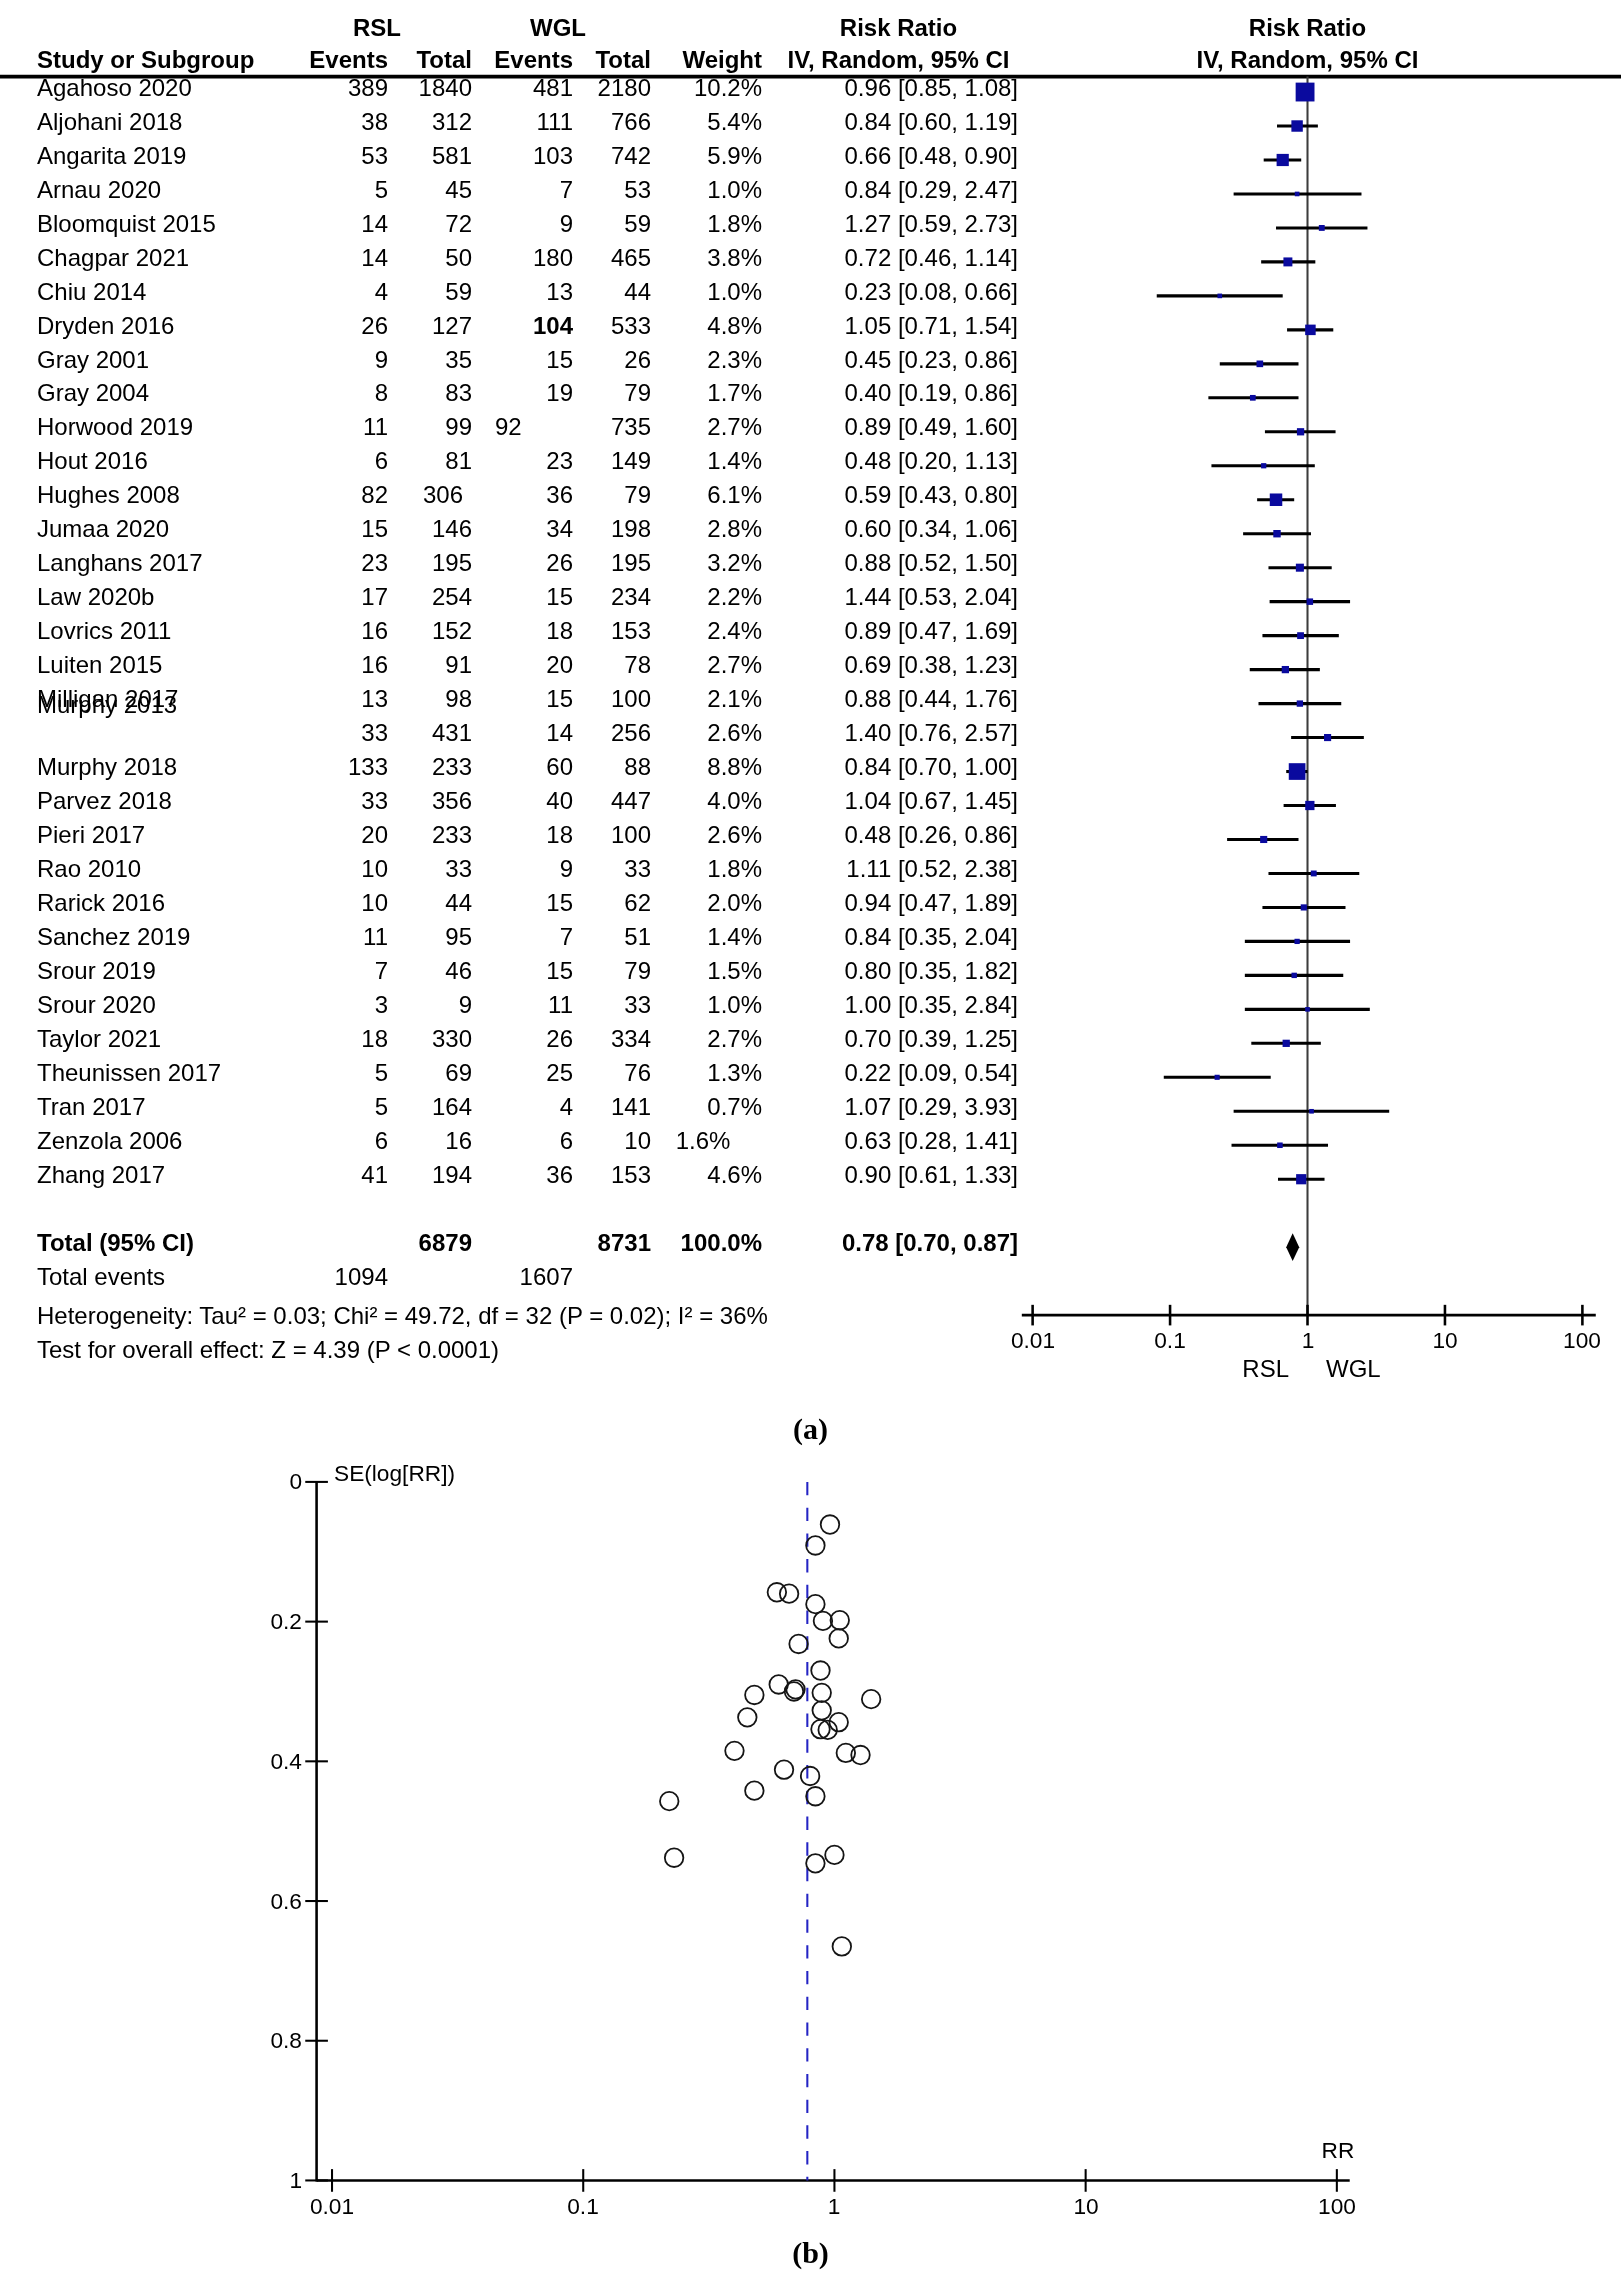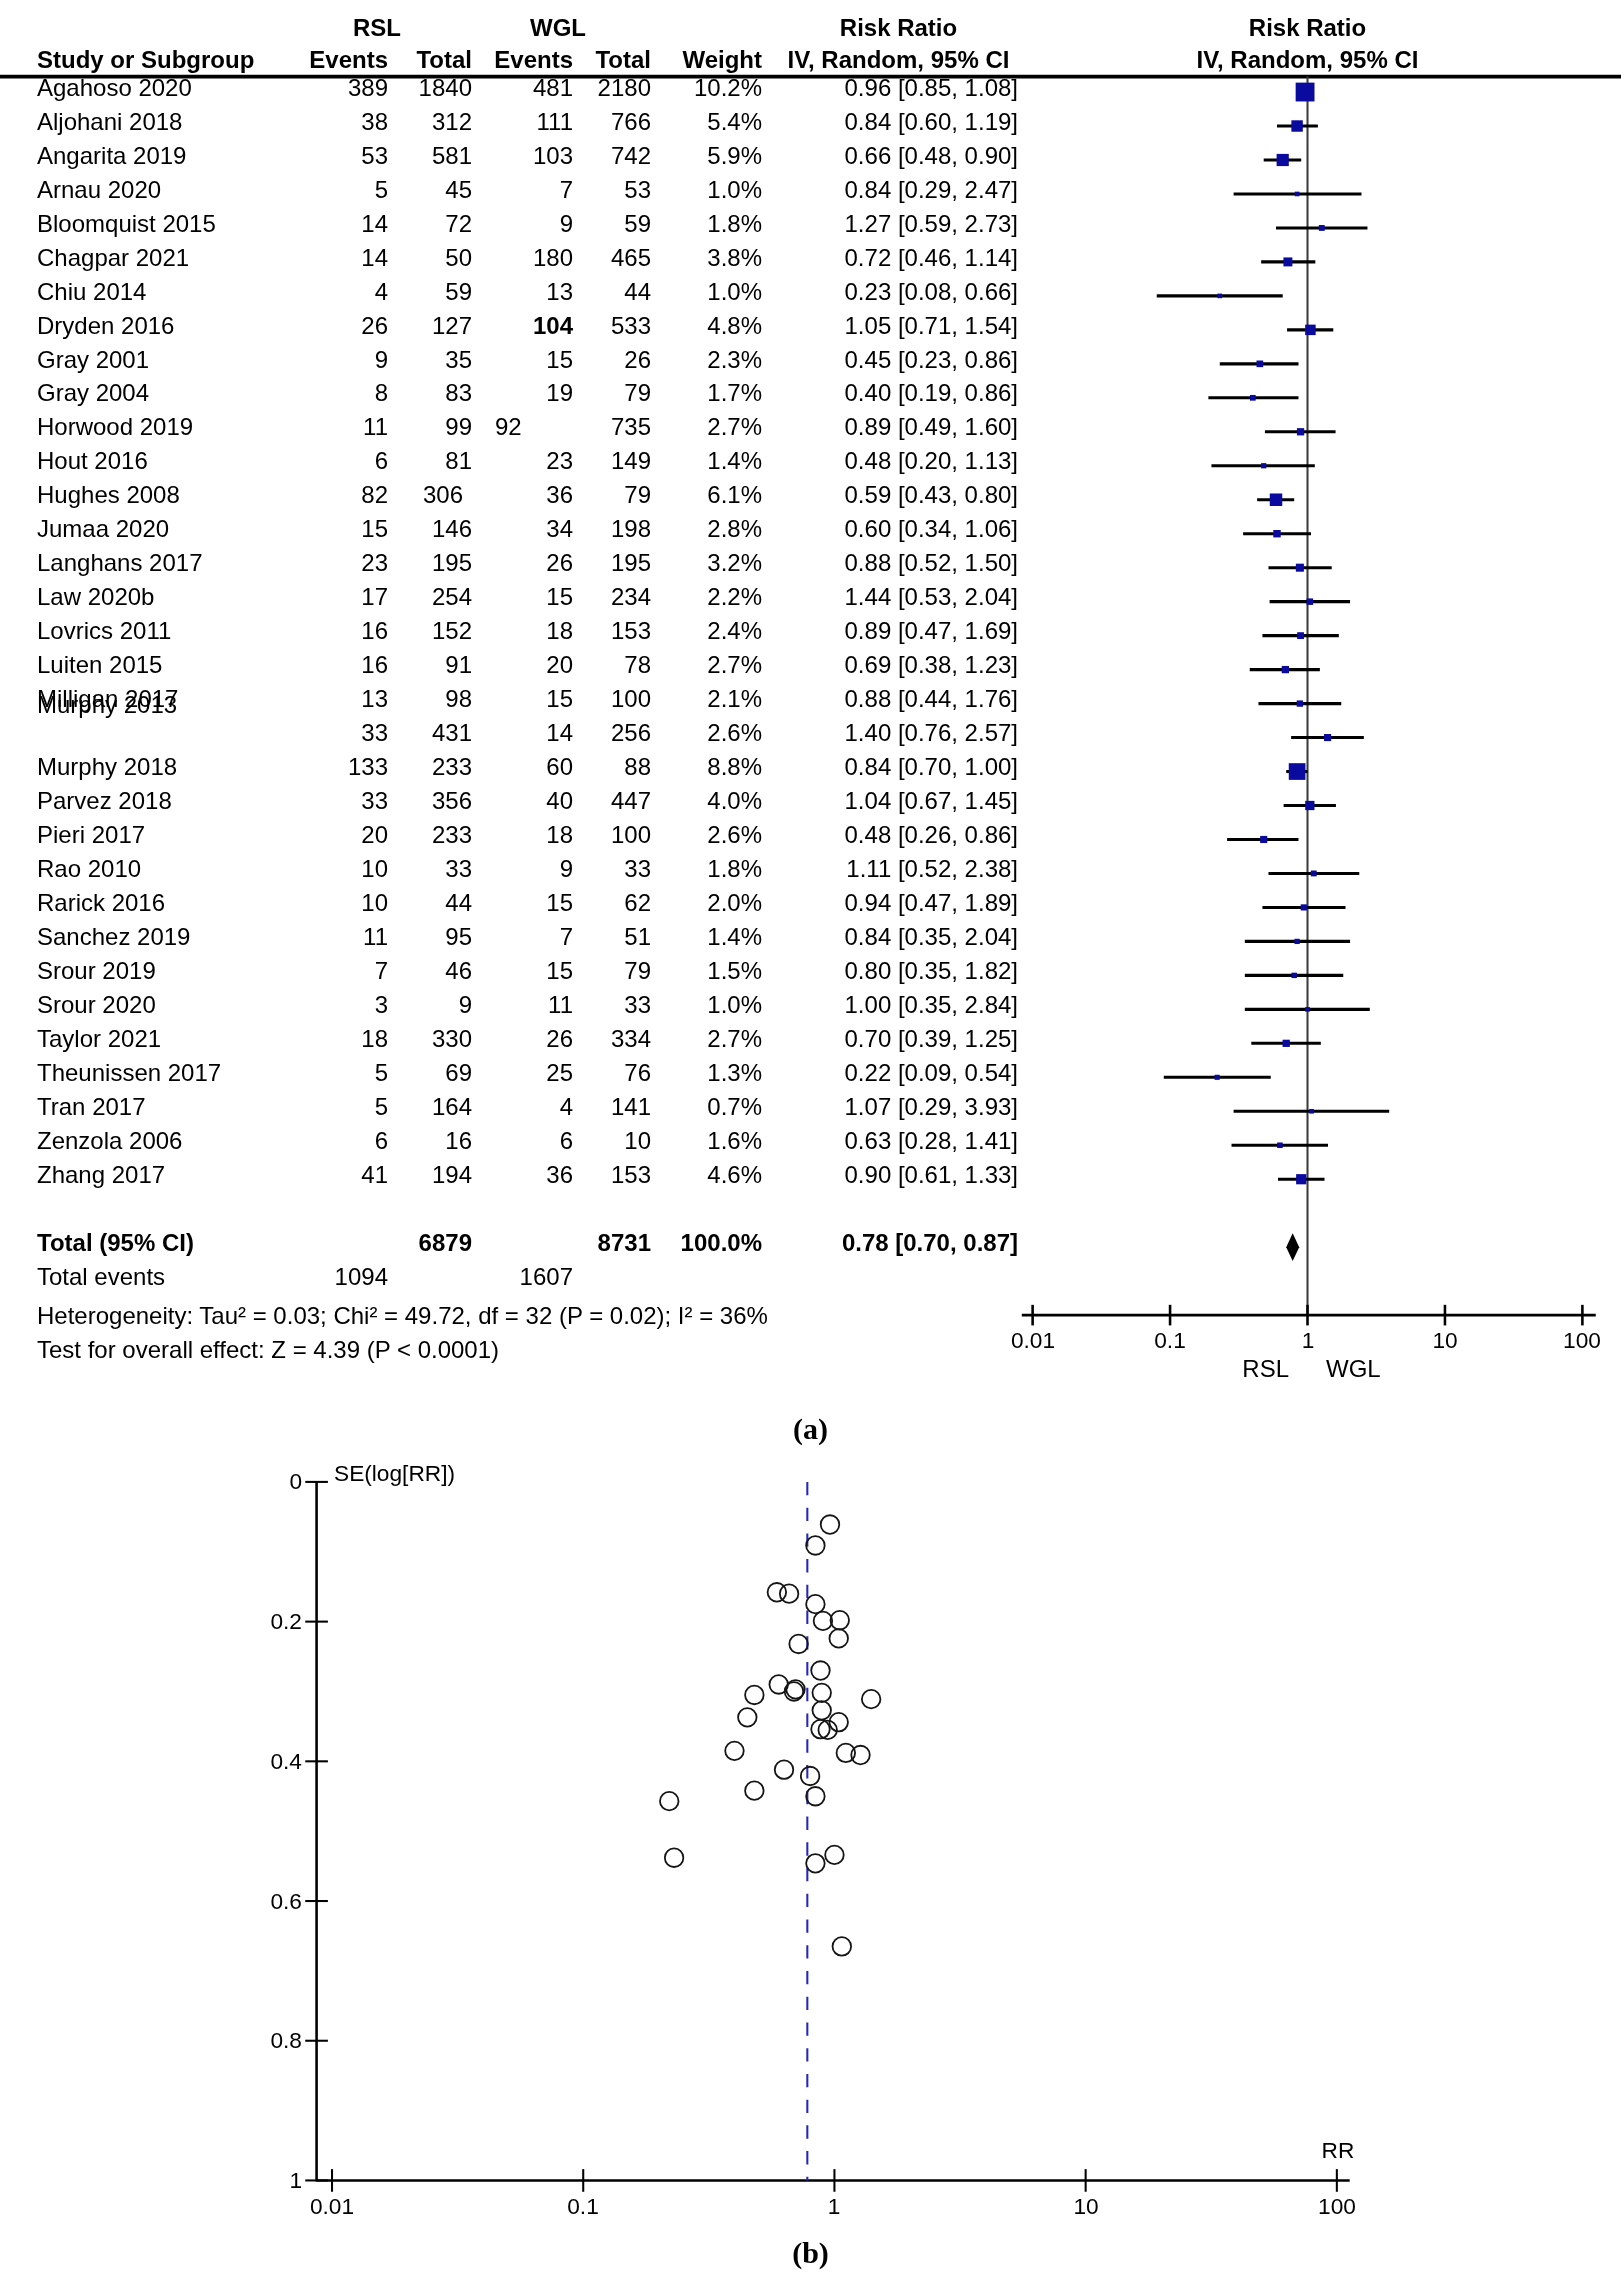--- a/index.html
+++ b/index.html
@@ -383,21 +383,21 @@
     <div class="t" style="top: 1094px; left: 354px; width: 118px; text-align: right;">164</div>
     <div class="t" style="top: 1094px; left: 455px; width: 118px; text-align: right;">4</div>
     <div class="t" style="top: 1094px; left: 533px; width: 118px; text-align: right;">141</div>
     <div class="t" style="top: 1094px; left: 644px; width: 118px; text-align: right;">0.7%</div>
     <div class="t" style="top: 1094px; left: 776px; width: 242px; text-align: right;">1.07 [0.29, 3.93]</div>
     <div class="t" style="top: 1128px; left: 37px; width: 330px;">Zenzola 2006</div>
     <div class="t" style="top: 1128px; left: 270px; width: 118px; text-align: right;">6</div>
     <div class="t" style="top: 1128px; left: 354px; width: 118px; text-align: right;">16</div>
     <div class="t" style="top: 1128px; left: 455px; width: 118px; text-align: right;">6</div>
     <div class="t" style="top: 1128px; left: 533px; width: 118px; text-align: right;">10</div>
-    <div class="t" style="top: 1128px; left: 644px; width: 118px; text-align: right;">1.6%</div>
+    <div class="t" style="top: 1128px; left: 644px; width: 118px; text-align: center;">1.6%</div>
     <div class="t" style="top: 1128px; left: 776px; width: 242px; text-align: right;">0.63 [0.28, 1.41]</div>
     <div class="t" style="top: 1162px; left: 37px; width: 330px;">Zhang 2017</div>
     <div class="t" style="top: 1162px; left: 270px; width: 118px; text-align: right;">41</div>
     <div class="t" style="top: 1162px; left: 354px; width: 118px; text-align: right;">194</div>
     <div class="t" style="top: 1162px; left: 455px; width: 118px; text-align: right;">36</div>
     <div class="t" style="top: 1162px; left: 533px; width: 118px; text-align: right;">153</div>
     <div class="t" style="top: 1162px; left: 644px; width: 118px; text-align: right;">4.6%</div>
     <div class="t" style="top: 1162px; left: 776px; width: 242px; text-align: right;">0.90 [0.61, 1.33]</div>
     <div class="t b" style="top: 1230px; left: 37px; width: 330px;">Total (95% CI)</div>
     <div class="t b" style="top: 1230px; left: 354px; width: 118px; text-align: right;">6879</div>

